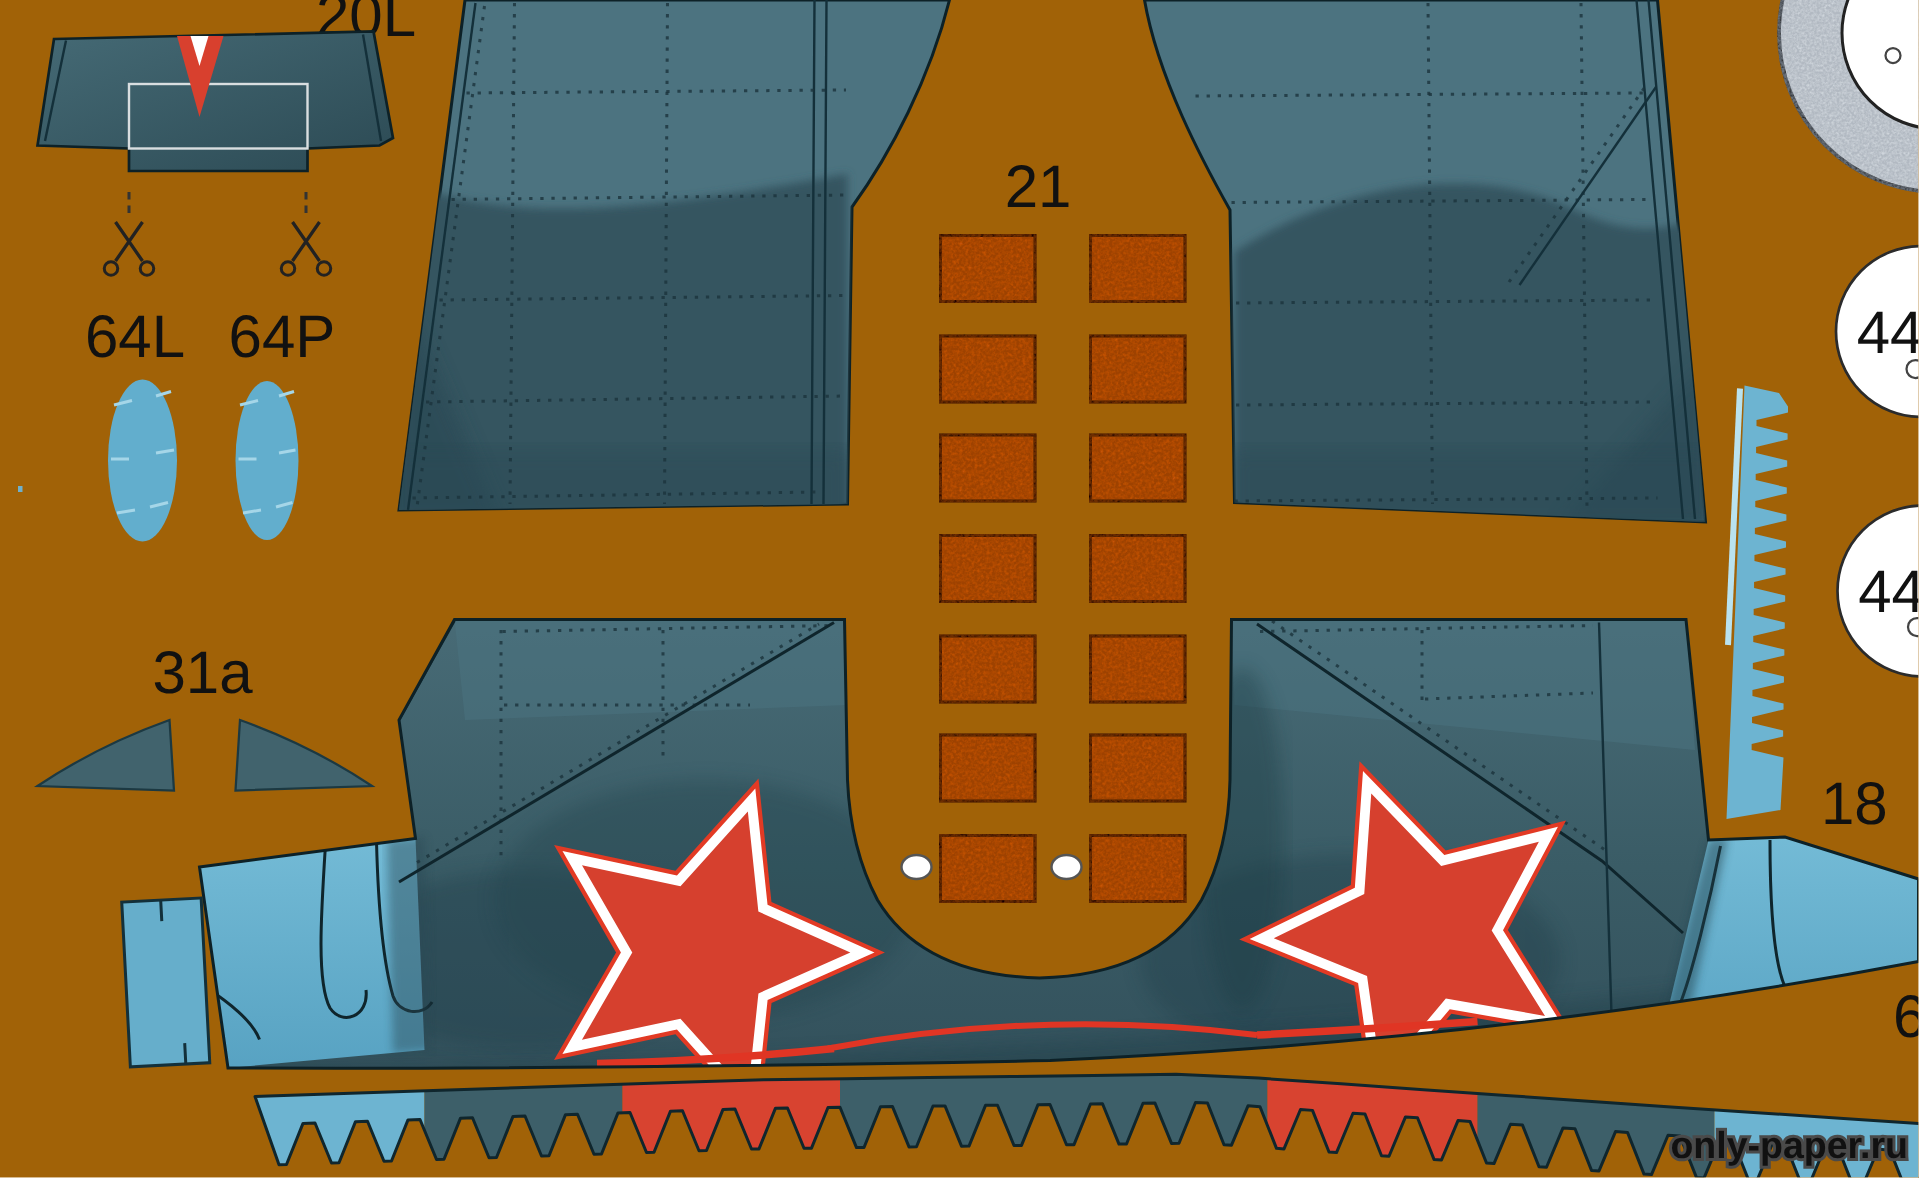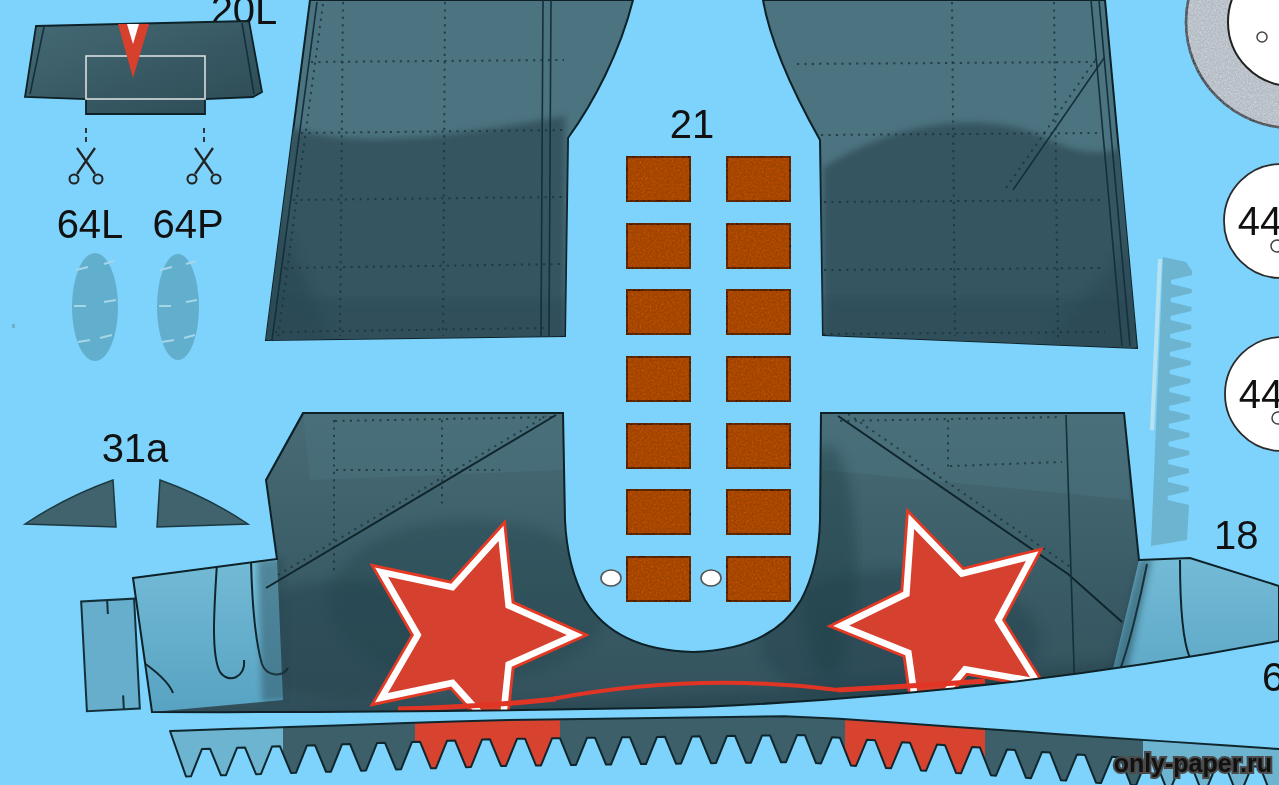--- a/index.html
+++ b/index.html
@@ -1,16 +1,16 @@
 <!DOCTYPE html>
 <html><head>
 <meta charset="utf-8">
 <style>
   html,body{margin:0;padding:0;background:#fff;}
-  .stage{width:1279px;height:785px;position:relative;overflow:hidden;background:#7dd3fc;}
+  .stage{width:1279px;height:785px;position:relative;overflow:hidden;background:#a16207;}
   svg{display:block;font-family:"Liberation Sans",sans-serif;}
   text{fill:#111;}
   .lbl{font-size:40px;}
   .riv{stroke:#1b333c;stroke-width:2;stroke-dasharray:2.2 5.2;fill:none;opacity:.8;}
   .seam{stroke:#0f252c;stroke-width:2;fill:none;}
   .seamthin{stroke:#14303a;stroke-width:1.6;fill:none;}
 </style>
 </head>
 <body>
 

